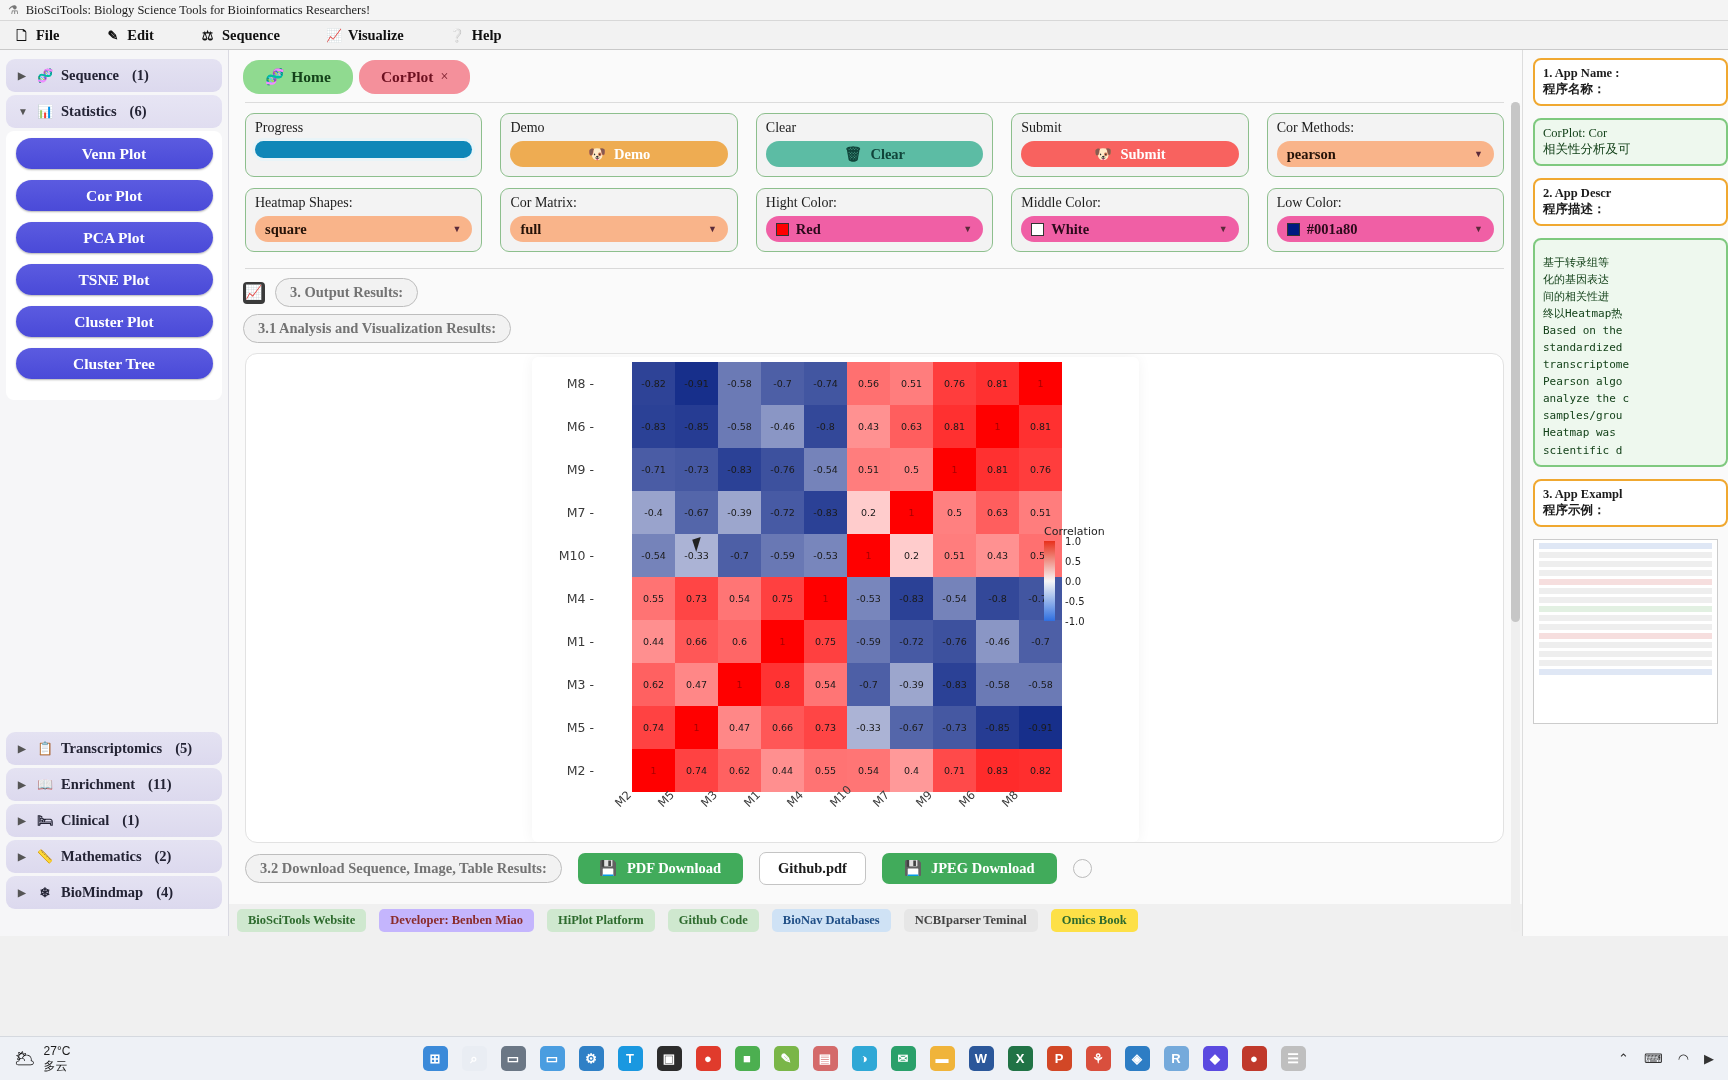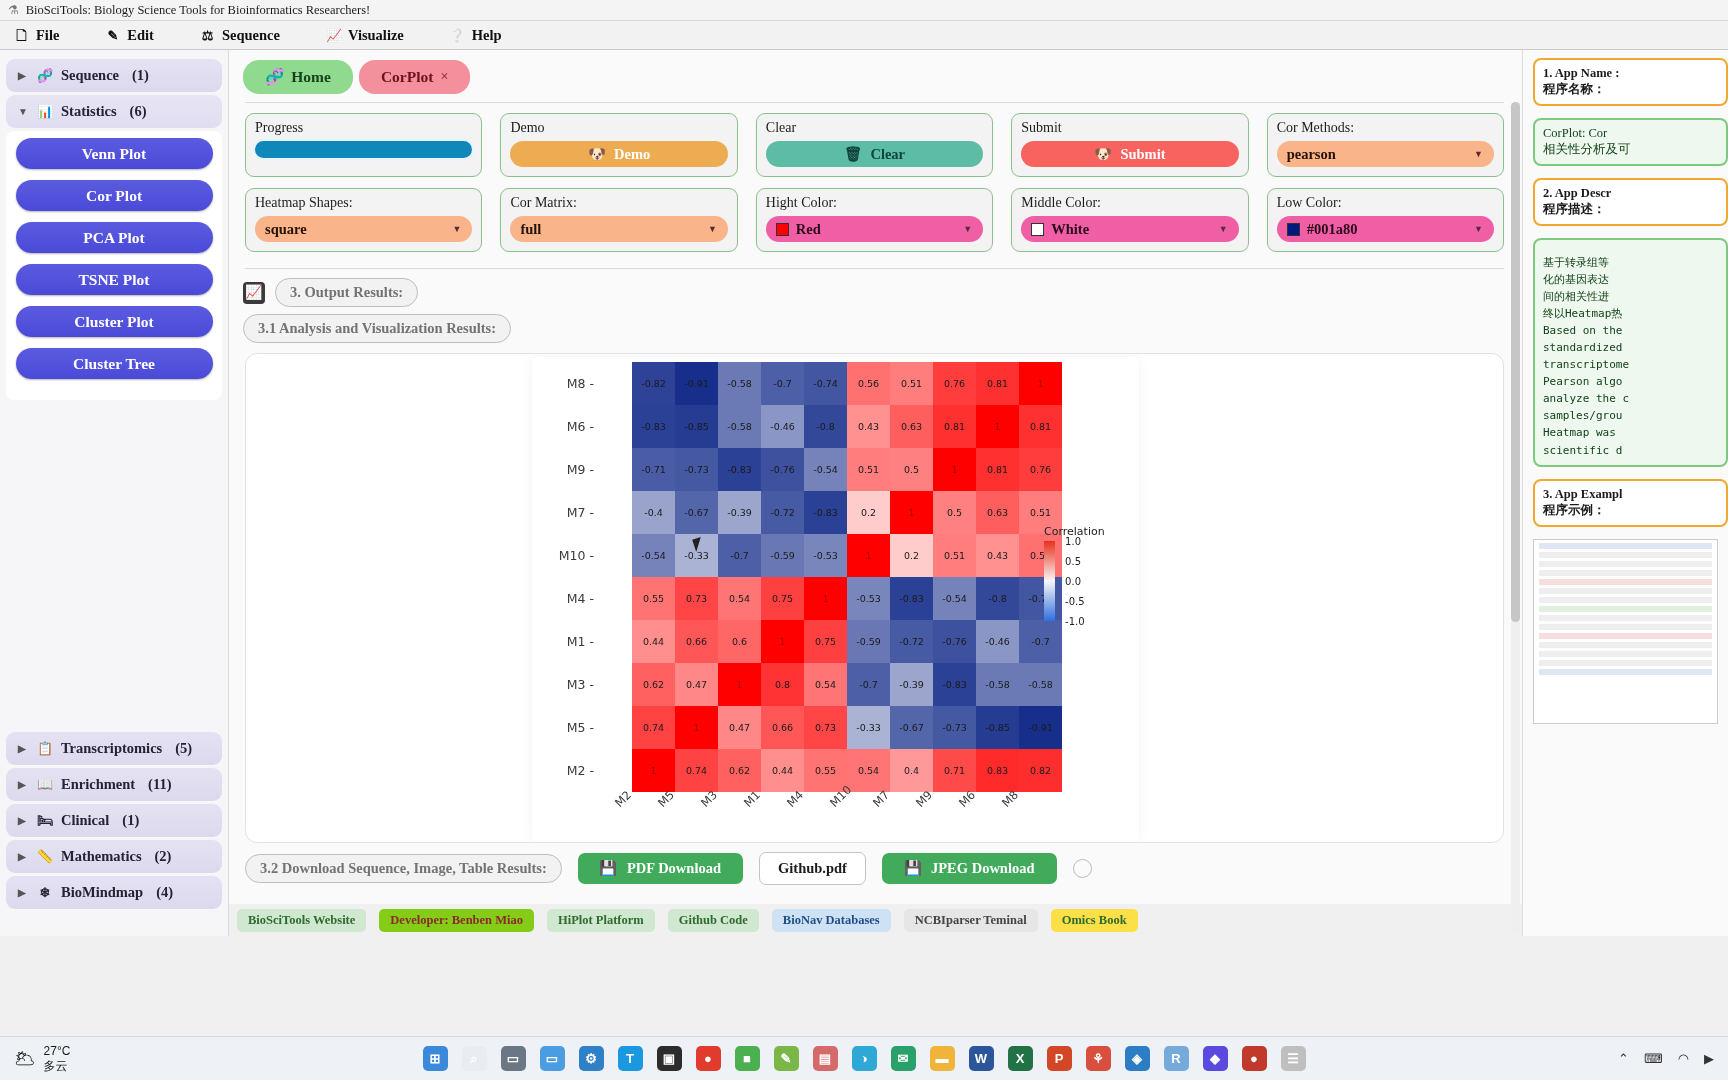--- a/index.html
+++ b/index.html
@@ -554,21 +554,21 @@
       <div class="whitebtn">Github.pdf</div>
       <div class="greenbtn">
         <span>💾</span>
         <span>JPEG Download</span>
       </div>
       <div class="spinner"></div>
     </div>
 
     <div class="footer">
       <span class="flink" style="background:#cfe8cf;color:#2e6b2e">BioSciTools Website</span>
-      <span class="flink" style="background:#84cc16;color:#8a2b2b">Developer: Benben Miao</span>
+      <span class="flink" style="background:#c4b5fd;color:#8a2b2b">Developer: Benben Miao</span>
       <span class="flink" style="background:#cfe8cf;color:#2e6b2e">HiPlot Platform</span>
       <span class="flink" style="background:#cfe8cf;color:#2e6b2e">Github Code</span>
       <span class="flink" style="background:#cfe2f5;color:#1f4e86">BioNav Databases</span>
       <span class="flink" style="background:#e6e6e6;color:#444444">NCBIparser Teminal</span>
       <span class="flink" style="background:#fde047;color:#2e6b2e">Omics Book</span>
     </div>
 
     <div class="vscroll"></div>
     <div class="vthumb"></div>
   </div>

